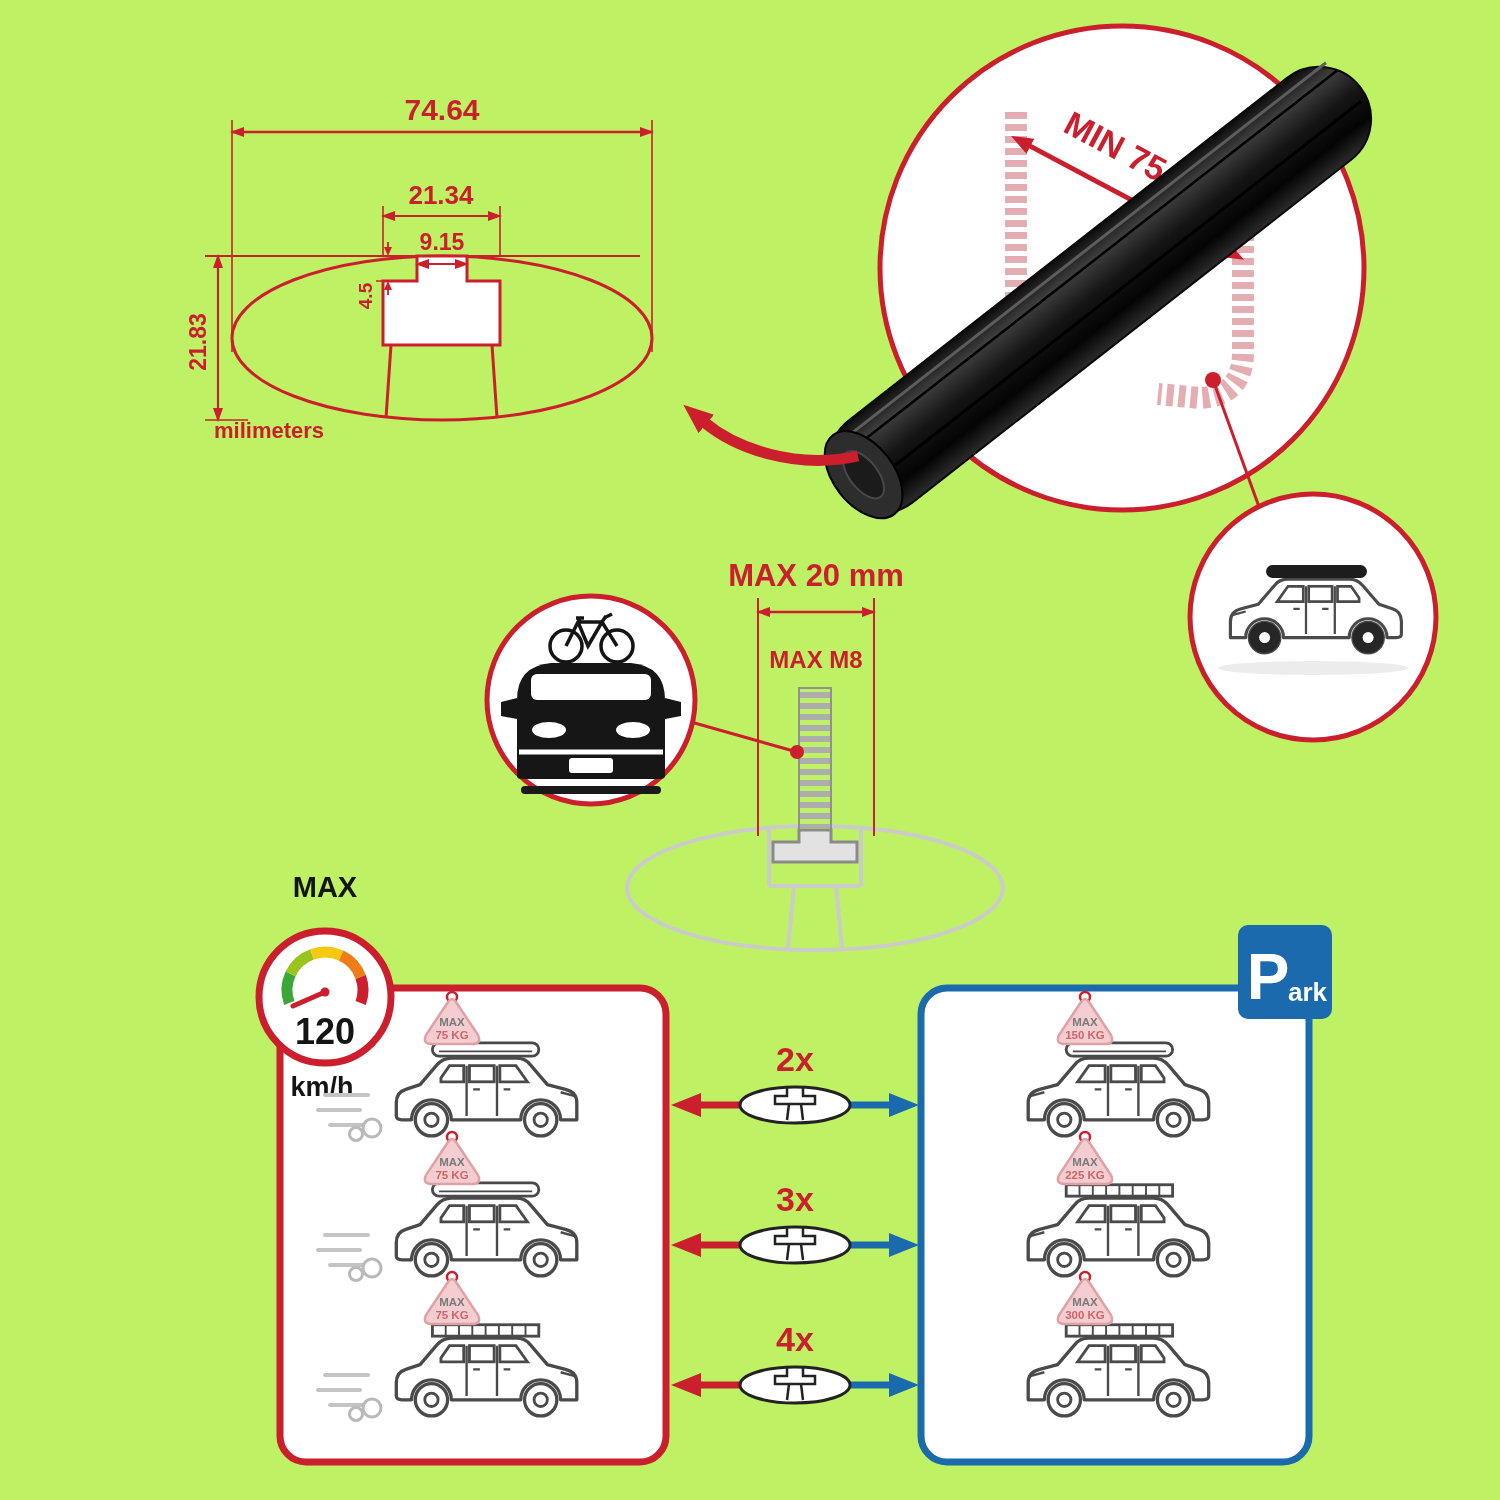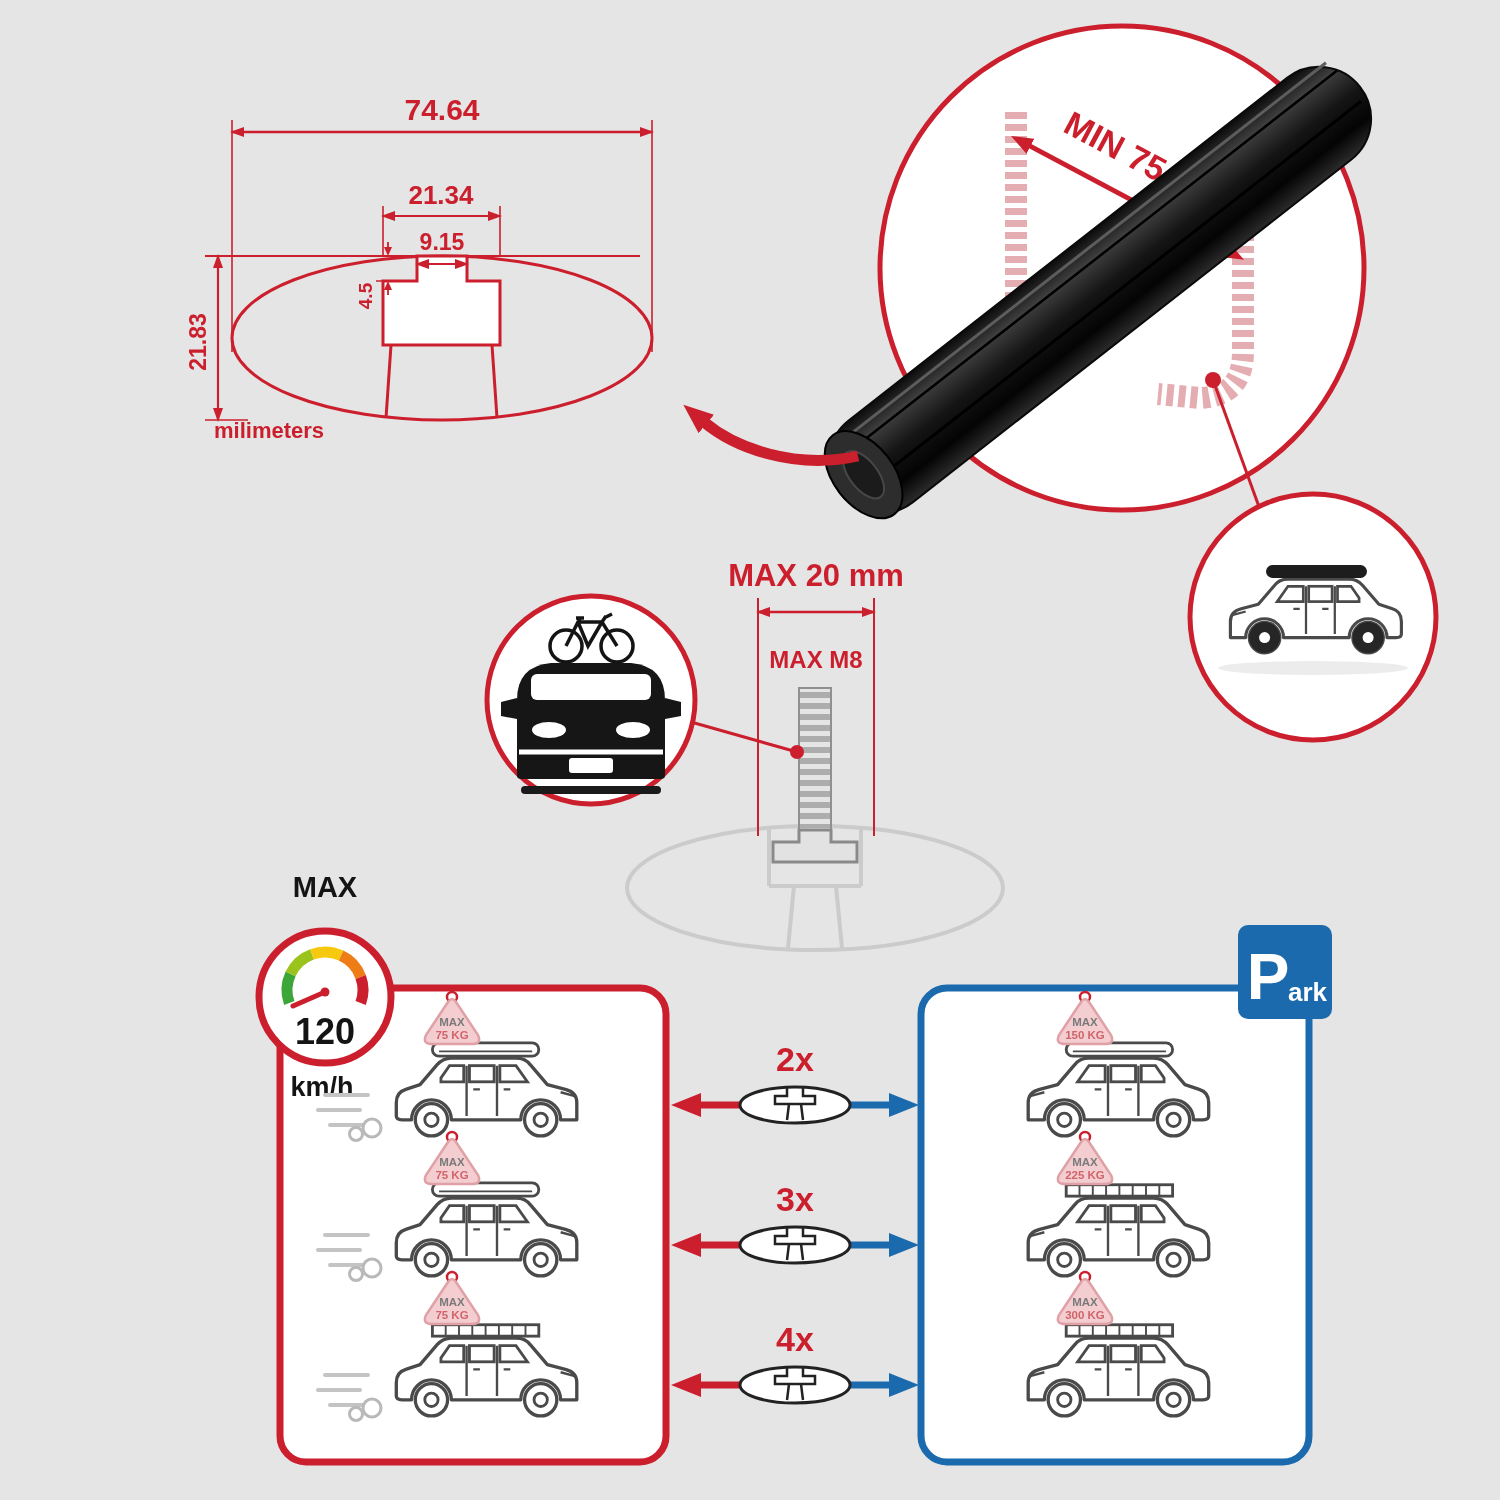--- a/index.html
+++ b/index.html
@@ -1,17 +1,17 @@
 <!DOCTYPE html>
 <html><head>
 <meta charset="utf-8">
 <style>
   *{margin:0;padding:0;box-sizing:border-box}
   html,body{background:#ffffff}
-  .stage{position:relative;width:1500px;height:1500px;background:#e5e5e5;
+  .stage{position:relative;width:1500px;height:1500px;background:#bef264;
          font-family:"Liberation Sans",sans-serif;overflow:hidden}
   svg{display:block}
   text{font-family:"Liberation Sans",sans-serif}
   .dim{fill:#cc1f2d;font-weight:bold}
   .blk{fill:#141414;font-weight:bold}
   .wht{fill:#ffffff;font-weight:bold}
   .gry{fill:#7a7a7a;font-weight:bold}
   .pnk{fill:#d0646b;font-weight:bold}
 </style>
 </head>

